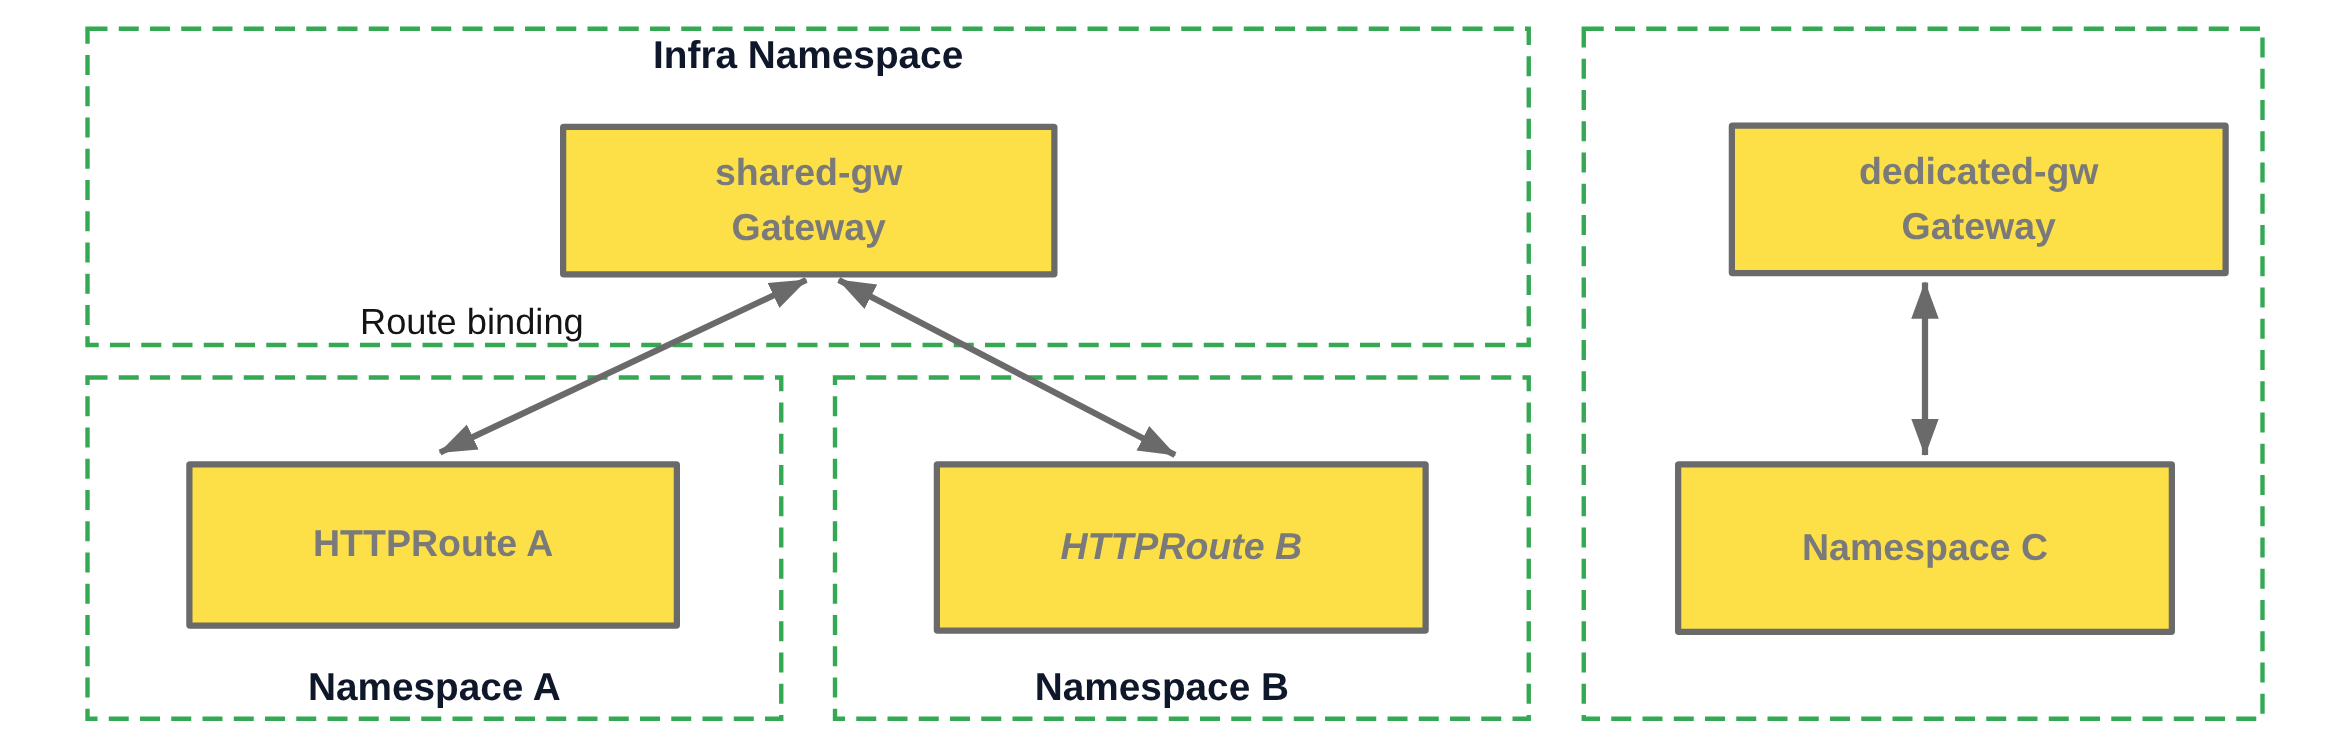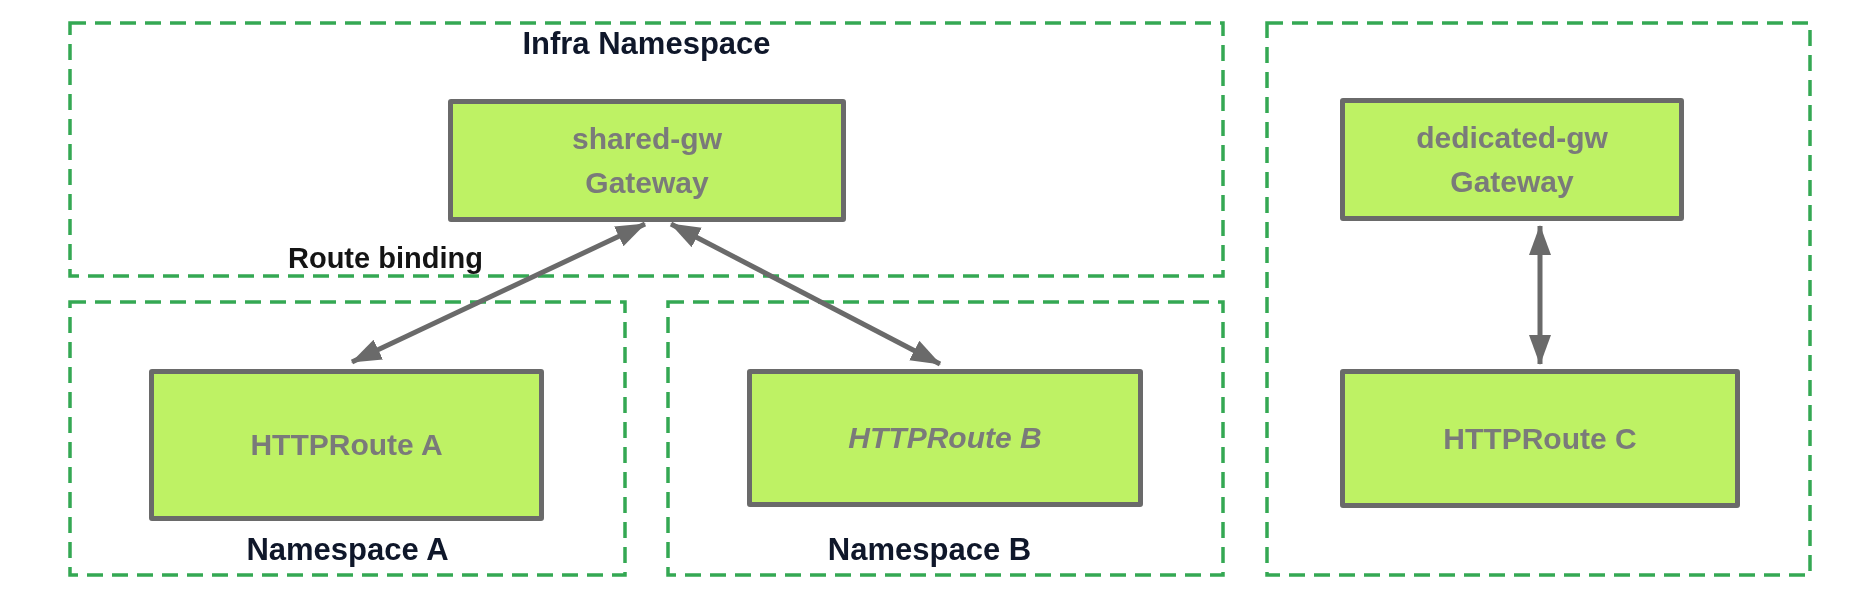--- a/index.html
+++ b/index.html
@@ -14,36 +14,36 @@
     height: 600px;
     background: #ffffff;
     overflow: hidden;
   }
   
   .node {
     position: absolute;
     box-sizing: border-box;
     border: 5px solid #6a6a6a;
     border-radius: 3px;
-    background: #bef264;
+    background: #fde047;
     display: flex;
     flex-direction: column;
     align-items: center;
     justify-content: center;
     color: #7a7a7a;
     font-weight: bold;
     font-size: 30px;
     line-height: 44px;
     text-align: center;
     z-index: 1;
   }
   #node-shared-gw   { left: 448px;  top: 99px;  width: 398px; height: 123px; }
-  #node-httproute-a { left: 149px;  top: 369px; width: 395px; height: 152px; text-align: center; }
+  #node-httproute-a { left: 149px;  top: 369px; width: 395px; height: 134px; text-align: center; }
   #node-httproute-b { left: 747px;  top: 369px; width: 396px; height: 138px; font-style: italic; }
-  #node-dedicated-gw{ left: 1340px; top: 98px;  width: 344px; height: 123px; }
+  #node-dedicated-gw{ left: 1383px; top: 98px;  width: 400px; height: 123px; }
   #node-httproute-c { left: 1340px; top: 369px; width: 400px; height: 139px; }
 
   
   .ns-label {
     position: absolute;
     color: #0f172a;
     font-weight: bold;
     font-size: 31px;
     text-align: center;
     z-index: 2;
@@ -54,21 +54,21 @@
   #label-ns-b  { left: 652px;  top: 532px; width: 555px; }
   #label-ns-c  { left: 1267px; top: 532px; width: 543px; }
 
   
   .annotation {
     position: absolute;
     left: 288px;
     top: 242px;
     color: #141414;
     font-size: 29px;
-    font-weight: 700;
+    font-weight: 400;
     z-index: 2;
     white-space: nowrap;
   }
 
   
   svg.overlay {
     position: absolute;
     left: 0; top: 0;
     width: 1860px; height: 600px;
     z-index: 3;
@@ -120,21 +120,21 @@
   <div class="node" id="node-httproute-b">
     <span>HTTPRoute B</span>
   </div>
 
   <div class="node" id="node-dedicated-gw">
     <span>dedicated-gw</span>
     <span>Gateway</span>
   </div>
 
   <div class="node" id="node-httproute-c">
-    <span>HTTPRoute C</span>
+    <span>Namespace C</span>
   </div>
 
   <div class="ns-label" id="label-infra">Infra Namespace</div>
   <div class="ns-label" id="label-ns-a">Namespace A</div>
   <div class="ns-label" id="label-ns-b">Namespace B</div>
 
   <div class="annotation">Route binding</div>
 
 </div>
 

